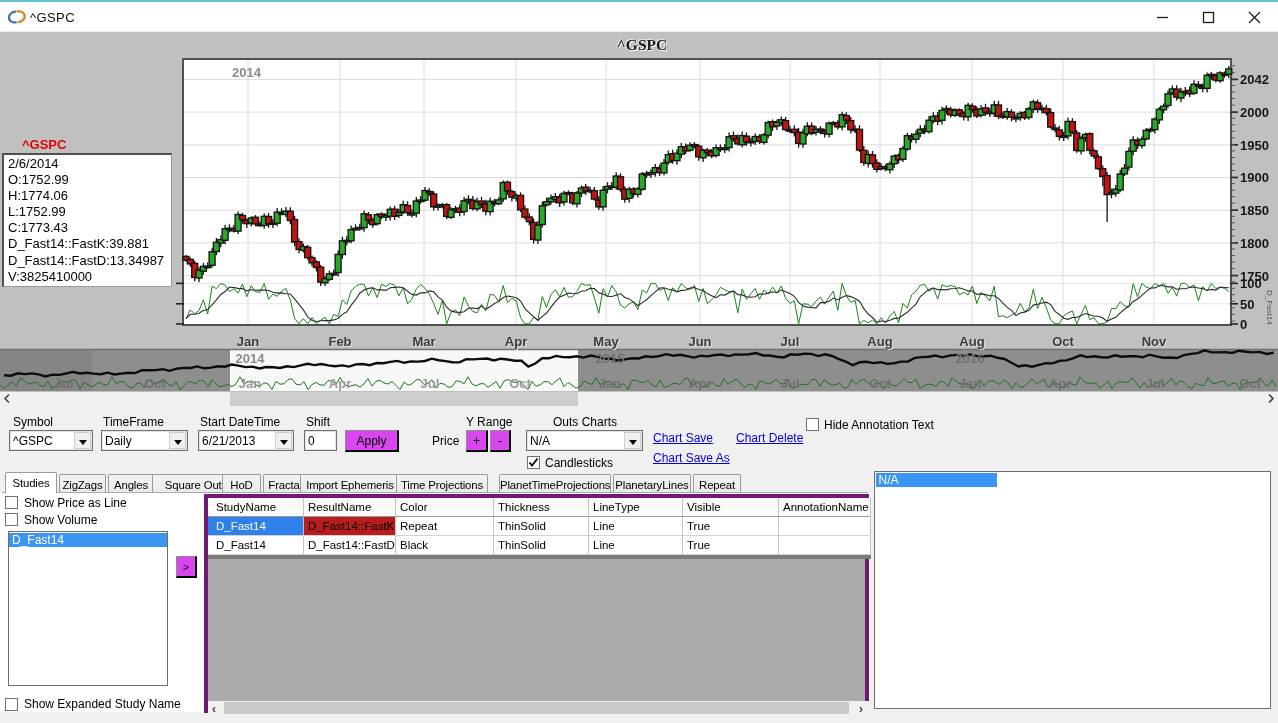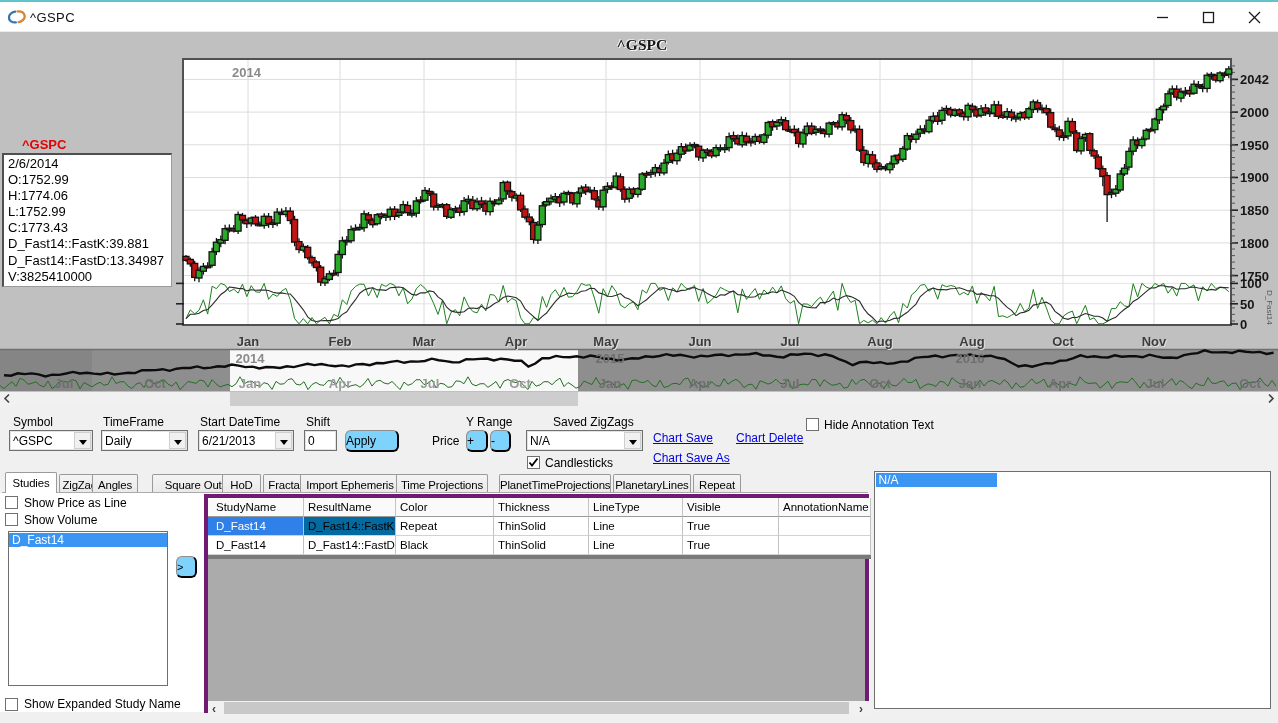--- a/index.html
+++ b/index.html
@@ -24,23 +24,23 @@
 .lower { position:absolute; left:0; top:406px; width:1278px; height:317px; background:#f0f0f0; }
 .tabpage { position:absolute; left:0; top:87px; width:870px; height:219px; background:#fff; }
 .lbl { position:absolute; font-size:12px; color:#000; white-space:nowrap; }
 .combo { position:absolute; height:21px; background:#fff; border:1px solid #707070;
   box-shadow:inset 0 0 0 1px #e3e3e3; font-size:12px; color:#000; }
 .combo .tx { position:absolute; left:3px; top:3px; }
 .combo .btn { position:absolute; right:1px; top:1px; bottom:1px; width:17px; background:#f0f0f0;
   border:1px solid #cfcfcf; }
 .combo .btn:after { content:""; position:absolute; left:4px; top:7px; border:4px solid transparent;
   border-top:5px solid #000; }
-.pbtn { position:absolute; background:#7dd3fc; border-top:1px solid #8e8e8e; border-left:1px solid #8e8e8e;
+.pbtn { position:absolute; background:#d946ef; border-top:1px solid #8e8e8e; border-left:1px solid #8e8e8e;
   border-right:2px solid #000; border-bottom:2px solid #000; font-size:12px; color:#000;
-  text-align:left;border-radius:6px; }
+  text-align:center; }
 .cb { position:absolute; width:13px; height:13px; background:#fff; border:1px solid #707070; }
 .link { position:absolute; font-size:12px; color:#0000e0; text-decoration:underline; white-space:nowrap; }
 .tab { position:absolute; top:68px; height:19px; background:linear-gradient(#f4f4f4,#e9e9e9);
   border:1px solid #9a9a9a; border-bottom:none; border-radius:2px 2px 0 0;
   font-size:11.4px; letter-spacing:-0.15px; color:#000; text-align:center; padding-top:4px; white-space:nowrap; overflow:hidden; }
 .tab.active { top:66px; height:21px; background:#fff; z-index:3; }
 .tabline { position:absolute; left:2px; top:86px; width:866px; height:1px; background:#ababab; }
 .listbox { position:absolute; background:#fff; border:1px solid #6e6e6e; }
 .sel { background:#3b95f2; color:#fff; }
 .cell { position:absolute; font-size:11.5px; color:#000; height:19px; padding-top:3px;
@@ -681,21 +681,21 @@
 <div class="infobox">2/6/2014<br>O:1752.99<br>H:1774.06<br>L:1752.99<br>C:1773.43<br>D_Fast14::FastK:39.881<br>D_Fast14::FastD:13.34987<br>V:3825410000</div>
 </div>
 
 <div class="lower">
   <div class="tabpage"></div>
   <div class="lbl" style="left:13px;top:9px">Symbol</div>
   <div class="lbl" style="left:103px;top:9px">TimeFrame</div>
   <div class="lbl" style="left:200px;top:9px">Start DateTime</div>
   <div class="lbl" style="left:306px;top:9px">Shift</div>
   <div class="lbl" style="left:466px;top:9px">Y Range</div>
-  <div class="lbl" style="left:553px;top:9px">Saved ZigZags</div>
+  <div class="lbl" style="left:553px;top:9px">Outs Charts</div>
   <div class="combo" style="left:9px;top:24px;width:84px">
       <span class="tx">^GSPC</span>
       <span class="btn"></span>
     </div>
   <div class="combo" style="left:101px;top:24px;width:87px">
       <span class="tx">Daily</span>
       <span class="btn"></span>
     </div>
   <div class="combo" style="left:198px;top:24px;width:96px">
       <span class="tx">6/21/2013</span>
@@ -717,21 +717,21 @@
       <path d="M1.5 5.5 L4 8.5 L9.5 1.5" fill="none" stroke="#000" stroke-width="1.8"></path>
     </svg>
   <div class="lbl" style="left:545px;top:50px">Candlesticks</div>
   <div class="link" style="left:653px;top:25px">Chart Save</div>
   <div class="link" style="left:736px;top:25px">Chart Delete</div>
   <div class="link" style="left:653px;top:45px">Chart Save As</div>
   <div class="cb" style="left:806px;top:12px"></div>
   <div class="lbl" style="left:824px;top:12px">Hide Annotation Text</div>
   <div class="tab active" style="left:5px;width:52px">Studies</div>
 <div class="tab" style="left:59px;width:47px">ZigZags</div>
-<div class="tab" style="left:92px;width:46px">Angles</div>
+<div class="tab" style="left:108px;width:46px">Angles</div>
 <div class="tab" style="left:152px;width:88px">Square Outs</div>
 <div class="tab" style="left:222px;width:39px">HoD</div>
 <div class="tab" style="left:263px;width:50px">Fractals</div>
 <div class="tab" style="left:300px;width:100px">Import Ephemeris</div>
 <div class="tab" style="left:396px;width:92px">Time Projections</div>
 <div class="tab" style="left:499px;width:112px">PlanetTimeProjections</div>
 <div class="tab" style="left:613px;width:78px">PlanetaryLines</div>
 <div class="tab" style="left:693px;width:48px">Repeat</div>
 
   <div class="tabline"></div>
@@ -748,21 +748,21 @@
   <div class="abs" style="left:204px;top:88px;width:665px;height:219px;border:4px solid #701a75;background:#ababab">
     <div class="cell hc" style="left:0px;width:96px;padding-left:8px">StudyName</div>
 <div class="cell hc" style="left:96px;width:92px;padding-left:4px">ResultName</div>
 <div class="cell hc" style="left:188px;width:98px;padding-left:4px">Color</div>
 <div class="cell hc" style="left:286px;width:95px;padding-left:4px">Thickness</div>
 <div class="cell hc" style="left:381px;width:94px;padding-left:4px">LineType</div>
 <div class="cell hc" style="left:475px;width:96px;padding-left:4px">Visible</div>
 <div class="cell hc" style="left:571px;width:92px;padding-left:4px">AnnotationName</div>
 
     <div class="cell sel2" style="left:0px;top:19px;width:96px;padding-left:8px;border-bottom:1px solid #d2d2d2">D_Fast14</div>
-<div class="cell" style="left:96px;top:19px;width:92px;background:#0369a1;padding-left:4px;border-bottom:1px solid #d2d2d2">D_Fast14::FastK</div>
+<div class="cell" style="left:96px;top:19px;width:92px;background:#b91c1c;padding-left:4px;border-bottom:1px solid #d2d2d2">D_Fast14::FastK</div>
 <div class="cell" style="left:188px;top:19px;width:98px;background:#fff;padding-left:4px;border-bottom:1px solid #d2d2d2">Repeat</div>
 <div class="cell" style="left:286px;top:19px;width:95px;background:#fff;padding-left:4px;border-bottom:1px solid #d2d2d2">ThinSolid</div>
 <div class="cell" style="left:381px;top:19px;width:94px;background:#fff;padding-left:4px;border-bottom:1px solid #d2d2d2">Line</div>
 <div class="cell" style="left:475px;top:19px;width:96px;background:#fff;padding-left:4px;border-bottom:1px solid #d2d2d2">True</div>
 <div class="cell" style="left:571px;top:19px;width:92px;background:#fff;padding-left:4px;border-bottom:1px solid #d2d2d2"></div>
 <div class="cell" style="left:0px;top:38px;width:96px;background:#fff;padding-left:8px;border-bottom:1px solid #d2d2d2">D_Fast14</div>
 <div class="cell" style="left:96px;top:38px;width:92px;background:#fff;padding-left:4px;border-bottom:1px solid #d2d2d2">D_Fast14::FastD</div>
 <div class="cell" style="left:188px;top:38px;width:98px;background:#fff;padding-left:4px;border-bottom:1px solid #d2d2d2">Black</div>
 <div class="cell" style="left:286px;top:38px;width:95px;background:#fff;padding-left:4px;border-bottom:1px solid #d2d2d2">ThinSolid</div>
 <div class="cell" style="left:381px;top:38px;width:94px;background:#fff;padding-left:4px;border-bottom:1px solid #d2d2d2">Line</div>

